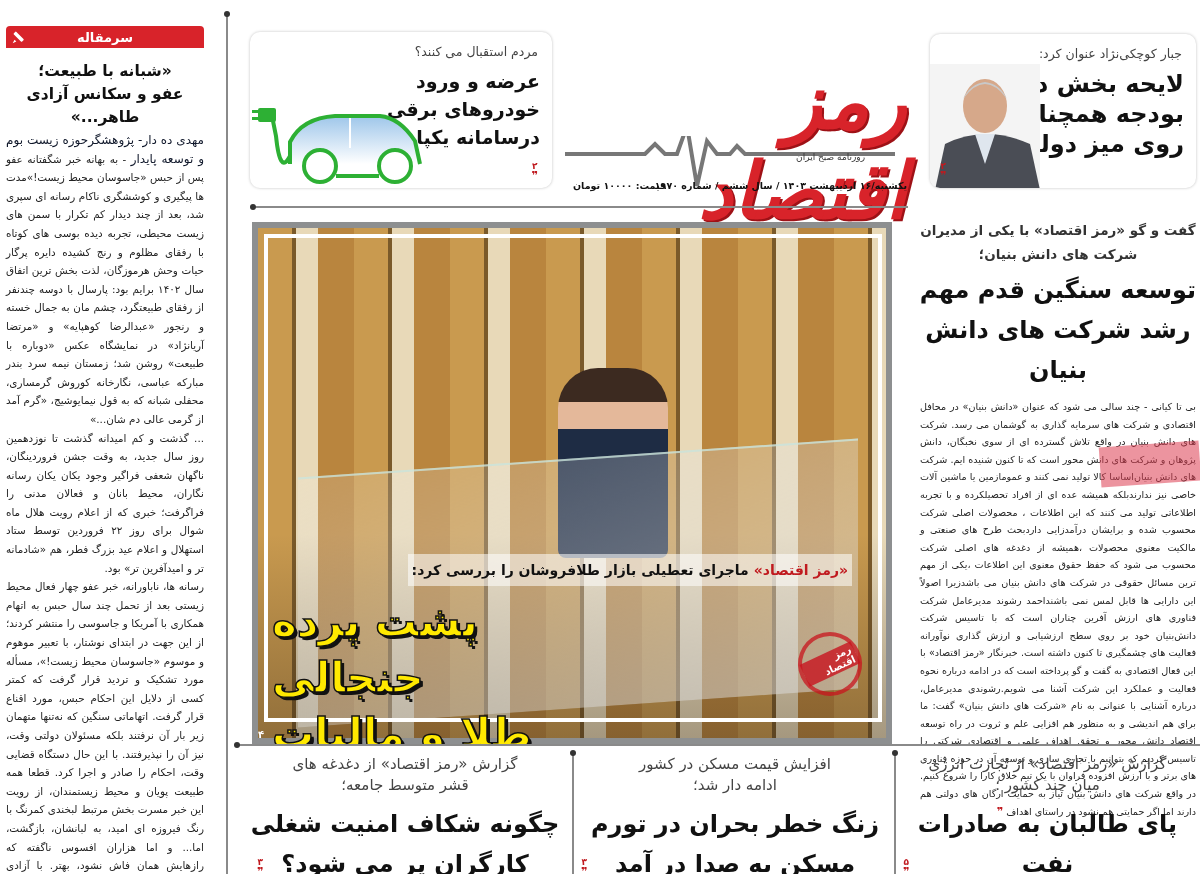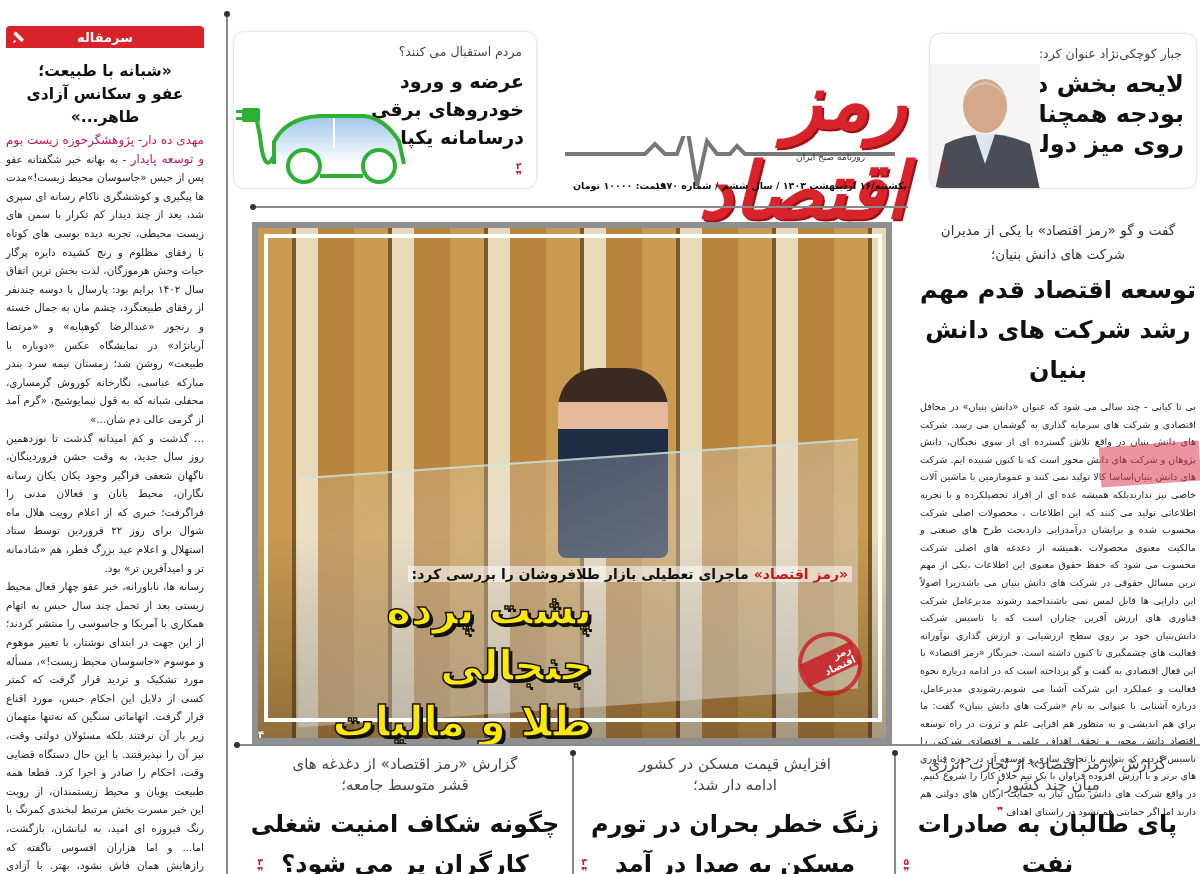--- a/index.html
+++ b/index.html
@@ -6,29 +6,29 @@
   html, body { width: 1200px; height: 874px; overflow: hidden; background: #ffffff; }
   body { font-family: "DejaVu Sans", sans-serif; color: #1a1a1a; position: relative; direction: rtl; }
 
   
   .editorial { position: absolute; left: 0; top: 0; width: 210px; height: 796px; padding: 26px 6px 12px 6px; }
   .editorial-banner { position: relative; height: 22px; background: #d8232a; border-radius: 4px 4px 0 0; display: flex; align-items: center; justify-content: center; }
   .editorial-banner .label { color: #fff; font-weight: bold; font-size: 13px; }
   .editorial-banner .pencil { position: absolute; left: 4px; top: 2px; width: 18px; height: 18px; }
   .editorial-title { text-align: center; font-size: 15.5px; font-weight: bold; line-height: 23px; margin-top: 12px; color: #111; }
   .editorial-body { font-size: 10.4px; line-height: 18.6px; text-align: justify; color: #222; margin-top: 2px; }
-  .editorial-body .byline { color: #be185d; font-size: 12px; }
+  .editorial-body .byline { color: #0f172a; font-size: 12px; }
   .editorial-body p { margin: 0; }
 
   .vdivider { position: absolute; left: 226px; top: 14px; width: 2px; height: 860px; background: #8a8a8a; }
   .vdivider::before { content: ""; position: absolute; top: -3px; left: -2px; width: 6px; height: 6px; border-radius: 50%; background: #333; }
 
   
   .box { position: absolute; background: #fff; border-radius: 10px; box-shadow: 0 0 3px rgba(0,0,0,0.25); }
-  .ev-box { left: 234px; top: 32px; width: 302px; height: 156px; }
+  .ev-box { left: 250px; top: 32px; width: 302px; height: 156px; }
   .budget-box { left: 930px; top: 34px; width: 266px; height: 154px; overflow: hidden; }
   .box .kicker { font-size: 12.5px; color: #444; margin: 12px 14px 0 0; }
   .box .headline { font-weight: bold; font-size: 19px; line-height: 28px; color: #111; margin-right: 12px; text-align: right; }
   .ev-box .headline { margin-top: 8px; }
   .budget-box .headline { margin-top: 8px; font-size: 24px; line-height: 30px; }
   .page-ref { position: absolute; font-size: 9px; font-weight: bold; color: #c01a1f; text-align: center; line-height: 9px; }
   .page-ref .q { color: #c01a1f; font-size: 11px; }
   .ev-car { position: absolute; left: 0; bottom: 2px; width: 180px; height: 90px; }
   .portrait { position: absolute; left: 0; top: 30px; width: 110px; height: 126px; }
 
@@ -48,30 +48,30 @@
   .photo-inner { position: absolute; left: 6px; top: 6px; right: 6px; bottom: 6px;
     background:
       radial-gradient(ellipse at 55% 55%, rgba(40,60,90,0.9) 0 6%, transparent 7%),
       linear-gradient(180deg, rgba(0,0,0,0) 60%, rgba(40,30,20,0.35) 100%),
       repeating-linear-gradient(90deg, #c99a4f 0 34px, #7a5a2a 34px 38px, #e8d9b8 38px 60px, #b9853e 60px 96px),
       linear-gradient(180deg, #caa45b, #8d6a37);
   }
   .photo-case { position: absolute; left: 40px; top: 230px; width: 560px; height: 250px; background: linear-gradient(160deg, rgba(255,255,255,0.15), rgba(220,220,220,0.55)); border-top: 2px solid rgba(200,230,220,0.7); transform: skewY(-4deg); }
   .photo-person { position: absolute; left: 300px; top: 140px; width: 110px; height: 190px; background: linear-gradient(180deg, #3c2a20 0 18%, #e4b89a 18% 32%, #1e2c44 32% 100%); border-radius: 40px 40px 8px 8px; }
   .photo-frame { position: absolute; left: 12px; top: 12px; right: 10px; bottom: 22px; border: 4px solid #ffffff; }
-  .photo-kicker { position: absolute; right: 40px; top: 332px; font-size: 14px; font-weight: bold; color: #111; background: rgba(255,255,255,0.55); padding: 0 4px; margin-top: 12px; }
+  .photo-kicker { position: absolute; right: 40px; top: 332px; font-size: 14px; font-weight: bold; color: #111; background: rgba(255,255,255,0.55); padding: 8px 4px; }
   .photo-kicker .brand { color: #c01a1f; }
-  .photo-title { position: absolute; right: 42px; top: 360px; text-align: right; font-weight: bold; font-size: 42px; line-height: 56px; color: #ffe900; -webkit-text-stroke: 1.5px #111; text-shadow: 3px 3px 0 #111; width: 320px; left: 20px; right: auto; direction: rtl; }
+  .photo-title { position: absolute; right: 42px; top: 372px; text-align: left; font-weight: bold; font-size: 42px; line-height: 56px; color: #ffe900; -webkit-text-stroke: 1.5px #111; text-shadow: 3px 3px 0 #111; width: 320px; left: 20px; right: auto; direction: rtl; }
   .photo-stamp { position: absolute; right: 30px; top: 410px; width: 64px; height: 64px; border-radius: 50%; border: 4px solid rgba(200,20,30,0.75); display: flex; align-items: center; justify-content: center; transform: rotate(-25deg); }
   .photo-stamp span { background: rgba(200,20,30,0.8); color: #fff; font-size: 10px; font-weight: bold; padding: 1px 3px; }
   .photo-page { position: absolute; left: 6px; bottom: 4px; color: #fff; font-size: 10px; font-weight: bold; }
 
   
   .interview { position: absolute; left: 918px; top: 218px; width: 280px; height: 512px; }
-  .interview .kicker { text-align: center; font-weight: normal; font-size: 13.5px; line-height: 24px; color: #333; }
+  .interview .kicker { text-align: center; font-weight: bold; font-size: 13.5px; line-height: 24px; color: #333; }
   .interview .headline { text-align: center; font-weight: bold; font-size: 24px; line-height: 40px; color: #111; margin-top: 4px; letter-spacing: -0.5px; }
   .interview .body { font-size: 9.6px; line-height: 17.6px; text-align: justify; color: #222; margin-top: 8px; padding: 0 2px; position: relative; }
   .interview .stamp-overlay { position: absolute; right: -2px; top: 46px; width: 100px; height: 40px; background: rgba(220,60,80,0.55); transform: rotate(-4deg); }
   .interview .end-quote { color: #c01a1f; font-weight: bold; font-size: 11px; }
 
   
   .bottom-story { position: absolute; top: 754px; width: 320px; height: 124px; text-align: center; }
   .bottom-story .kicker { font-size: 15px; line-height: 21px; color: #444; }
   .bottom-story .headline { font-weight: bold; font-size: 24px; line-height: 40px; color: #111; margin-top: 8px; }
   .bs-1 { left: 895px; width: 305px; }
@@ -182,21 +182,21 @@
     </div>
   <div class="photo-page">۴</div>
 </article>
 
 <article class="interview">
   <div class="kicker">
     <div>گفت و گو «رمز اقتصاد» با یکی از مدیران</div>
     <div>شرکت های دانش بنیان؛</div>
   </div>
   <h1 class="headline">
-    <div>توسعه اقتصاد قدم مهم</div>
+    <div>توسعه سنگین قدم مهم</div>
     <div>رشد شرکت های دانش بنیان</div>
   </h1>
   <div class="body">
     <div class="stamp-overlay"></div>
     <span>بی تا کیانی - چند سالی می شود که عنوان «دانش بنیان» در محافل اقتصادی و شرکت های سرمایه گذاری به گوشمان می رسد. شرکت های دانش بنیان در واقع تلاش گسترده ای از سوی نخبگان، دانش پژوهان و شرکت های دانش محور است که تا کنون شنیده ایم. شرکت های دانش بنیان‌اساسا کالا تولید نمی کنند و عموما‌زمین یا ماشین آلات خاصی نیز ندارند‌بلکه همیشه عده ای از افراد تحصیلکرده و با تجربه اطلاعاتی تولید می کنند که این اطلاعات ، محصولات اصلی شرکت محسوب شده و برایشان درآمدزایی داردبحث طرح های صنعتی و مالکیت معنوی محصولات ،همیشه از دغدغه های اصلی شرکت محسوب می شود که حفظ حقوق معنوی این اطلاعات ،یکی از مهم ترین مسائل حقوقی در شرکت های دانش بنیان می باشدزیرا اصولاً این دارایی ها قابل لمس نمی باشنداحمد رشوند مدیرعامل شرکت فناوری های ارزش آفرین چناران است که با تاسیس شرکت دانش‌بنیان خود بر روی سطح ارزشیابی و ارزش گذاری نوآورانه فعالیت های چشمگیری تا کنون داشته است. خبرنگار «رمز اقتصاد» با این فعال اقتصادی به گفت و گو پرداخته است که در ادامه درباره نحوه فعالیت و عملکرد این شرکت آشنا می شویم.رشوندی مدیرعامل، درباره آشنایی با عنوانی به نام «شرکت های دانش بنیان» گفت: ما برای هم اندیشی و به منظور هم افزایی علم و ثروت در راه توسعه اقتصاد دانش محور و تحقق اهداف علمی و اقتصادی شرکتی را تاسیس کردیم که بتوانیم با تجاری سازی و توسعه آن در حوزه فناوری های برتر و با ارزش افزوده فراوان با یک تیم خلاق کارا را شروع کنیم. در واقع شرکت های دانش بنیان نیاز به حمایت ارگان های دولتی هم دارند اما اگر حمایتی هم نشود در راستای اهداف</span>
     <span class="end-quote">❞</span>
   </div>
 </article>
 
 <div class="hrule" style="left:236px; top:744px; width:964px;"></div>

